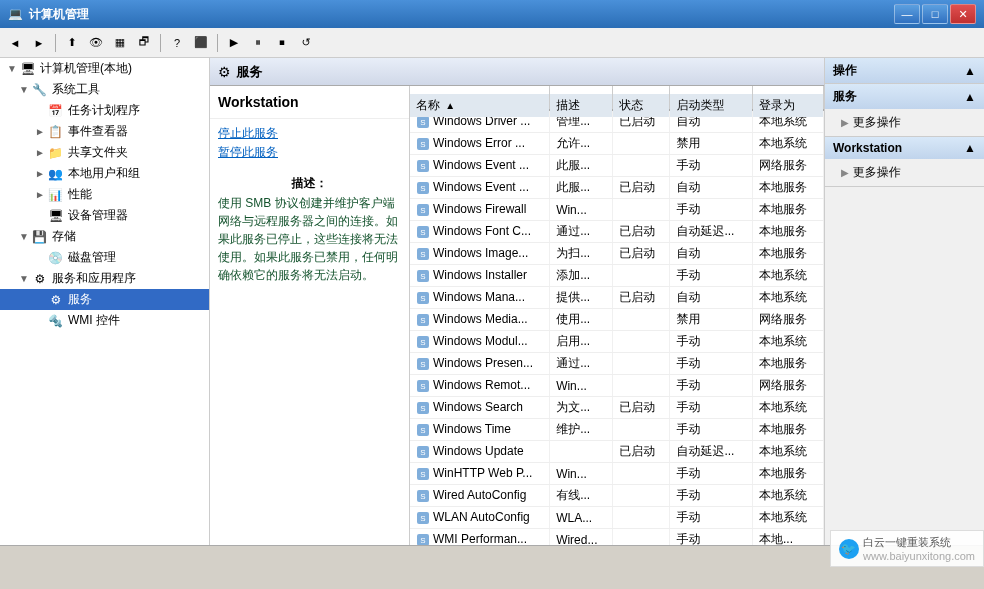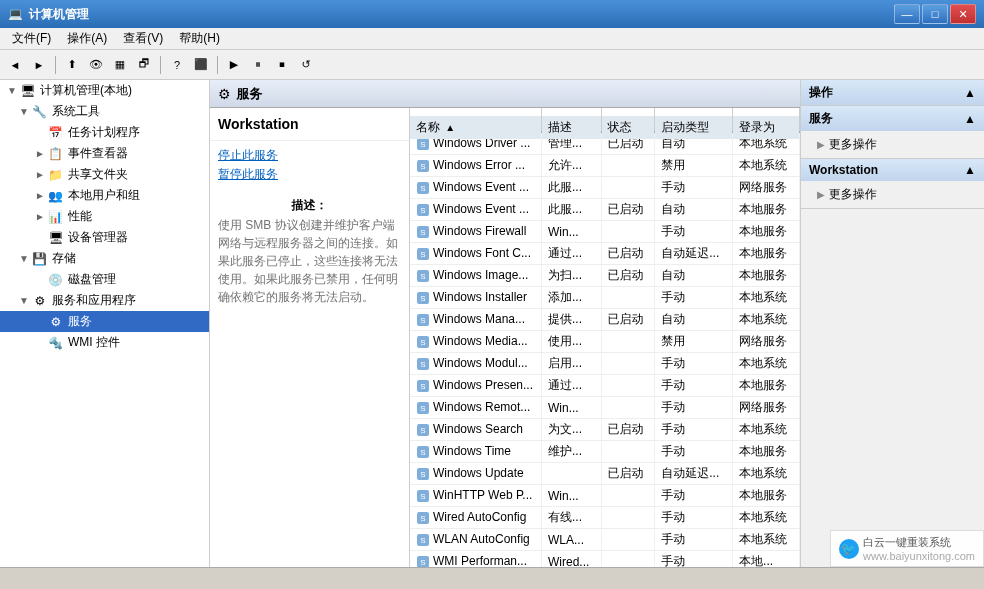--- a/index.html
+++ b/index.html
@@ -200,21 +200,21 @@
     .service-desc-title {
       font-weight: bold;
       padding: 6px 8px 2px;
       font-size: 12px;
       text-align: center;
     }
     .service-desc-text {
       padding: 0 8px 8px;
       font-size: 12px;
       line-height: 1.5;
-      color: #737373;
+      color: #14532d;
     }
 
     
     .right-content {
       flex: 1;
       overflow-y: auto;
       background: white;
     }
     .services-table {
       width: 100%;
@@ -239,21 +239,21 @@
       padding: 2px 6px;
       font-size: 12px;
       white-space: nowrap;
       overflow: hidden;
       max-width: 120px;
       text-overflow: ellipsis;
     }
 
     
     .right-panel {
-      width: 184px;
+      width: 160px;
       background: #f0f0f0;
       border-left: 1px solid #ccc;
       flex-shrink: 0;
       overflow-y: auto;
     }
     .right-panel-section {
       border-bottom: 1px solid #ccc;
     }
     .right-panel-header {
       background: linear-gradient(to bottom, #d8e8f8, #c0d4ec);
@@ -323,26 +323,20 @@
       <span>💻</span>
       <span>计算机管理</span>
     </div>
     <div class="title-bar-buttons">
       <button class="title-btn">—</button>
       <button class="title-btn">□</button>
       <button class="title-btn close">✕</button>
     </div>
   </div>
 
-  <div class="menu-bar">
-    <span class="menu-item">文件(F)</span>
-    <span class="menu-item">操作(A)</span>
-    <span class="menu-item">查看(V)</span>
-    <span class="menu-item">帮助(H)</span>
-  </div>
 
   <div class="toolbar">
     <button class="toolbar-btn">◄</button>
     <button class="toolbar-btn">►</button>
     <div class="toolbar-separator"></div>
     <button class="toolbar-btn">⬆</button>
     <button class="toolbar-btn">👁</button>
     <button class="toolbar-btn">▦</button>
     <button class="toolbar-btn">🗗</button>
     <div class="toolbar-separator"></div>

